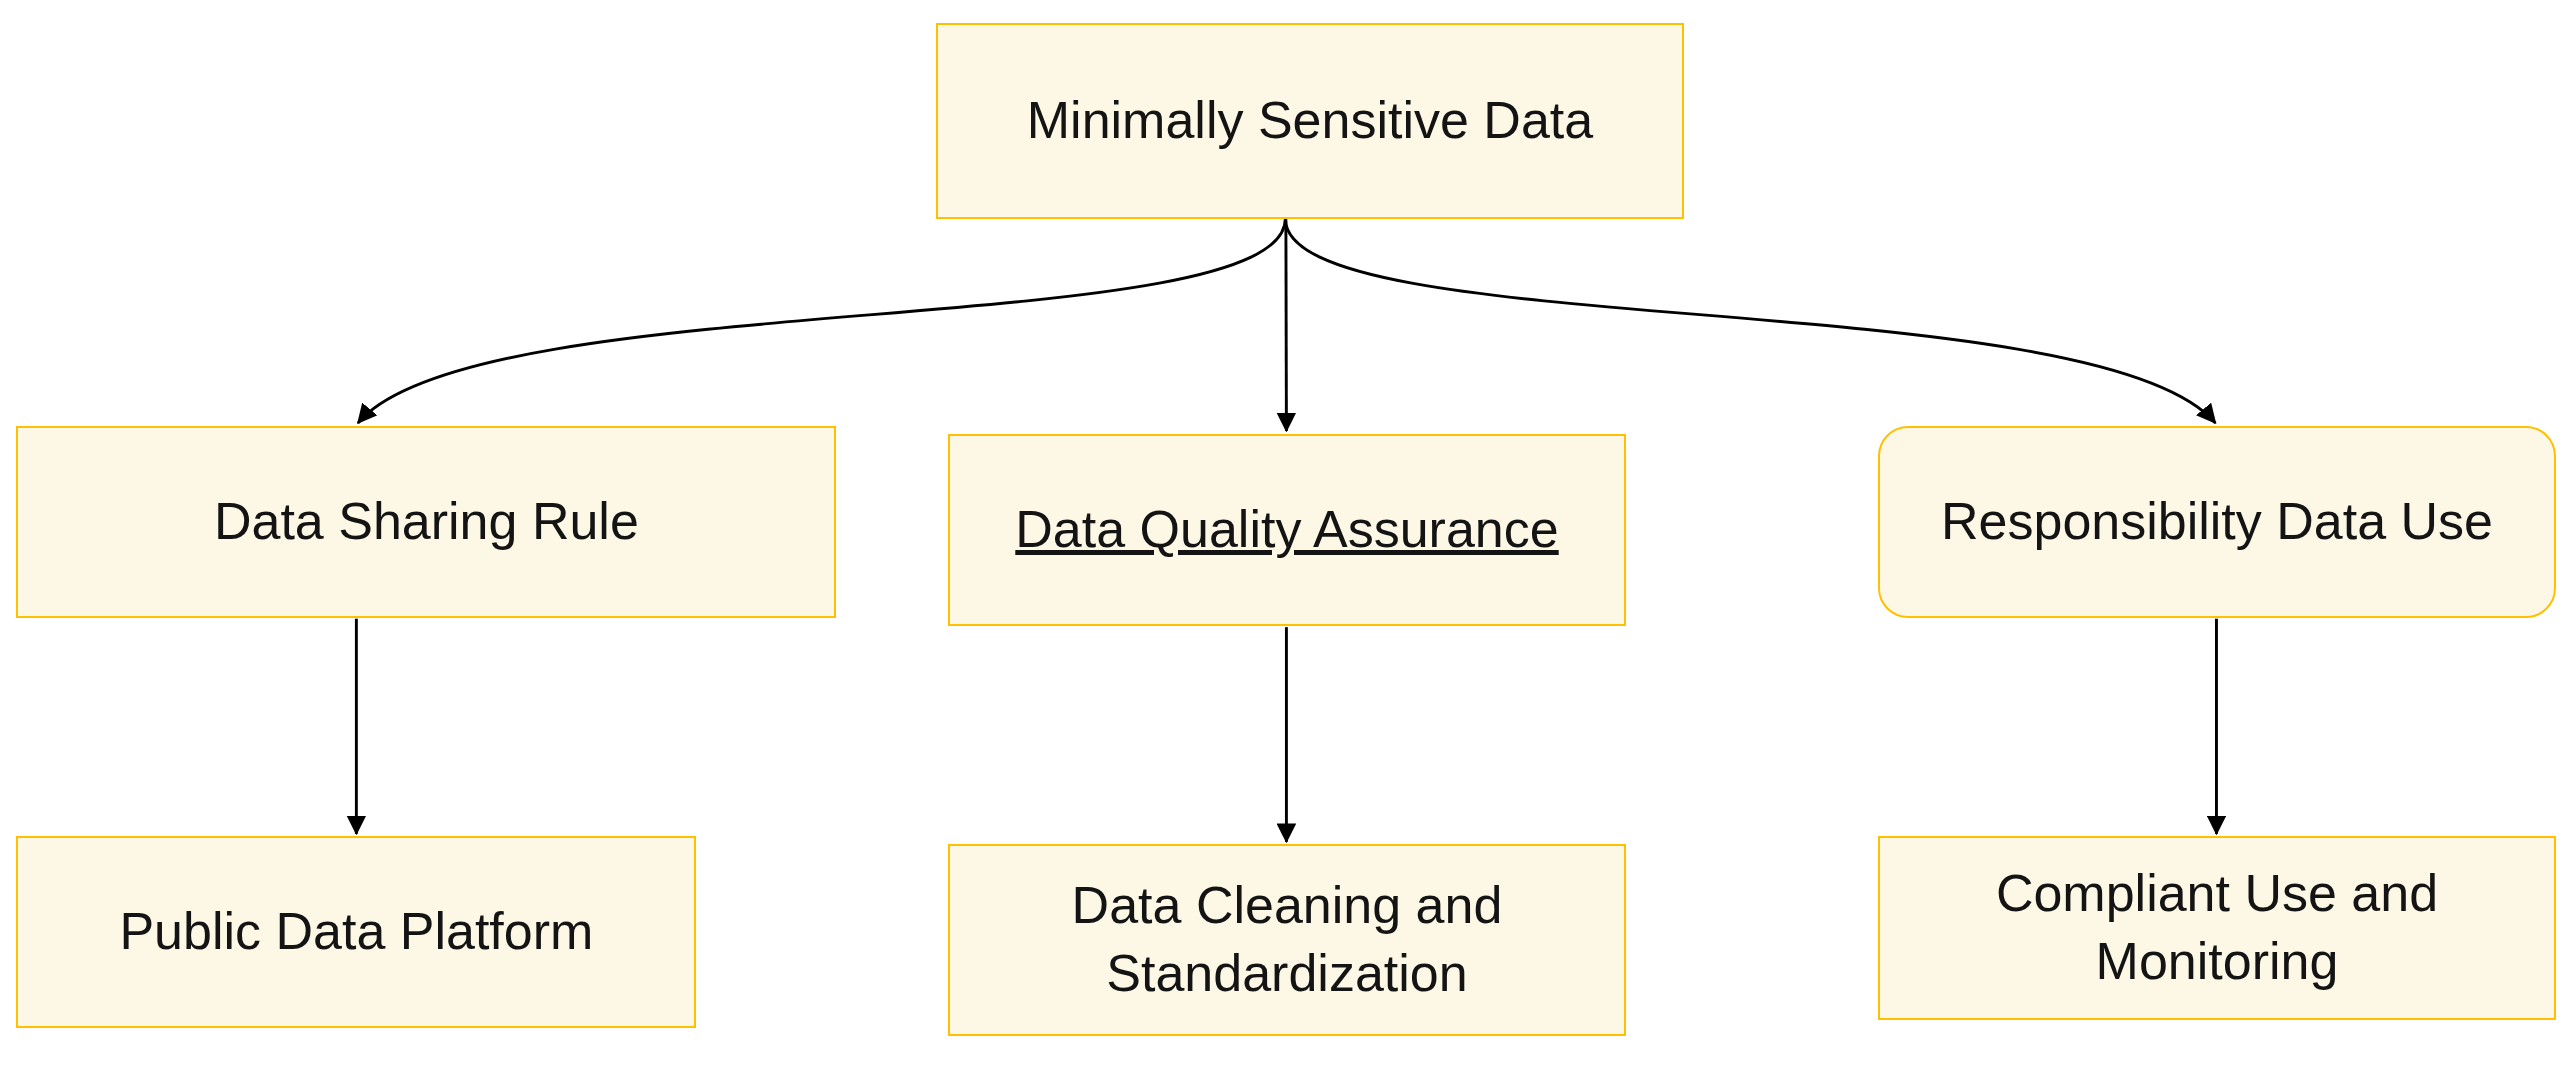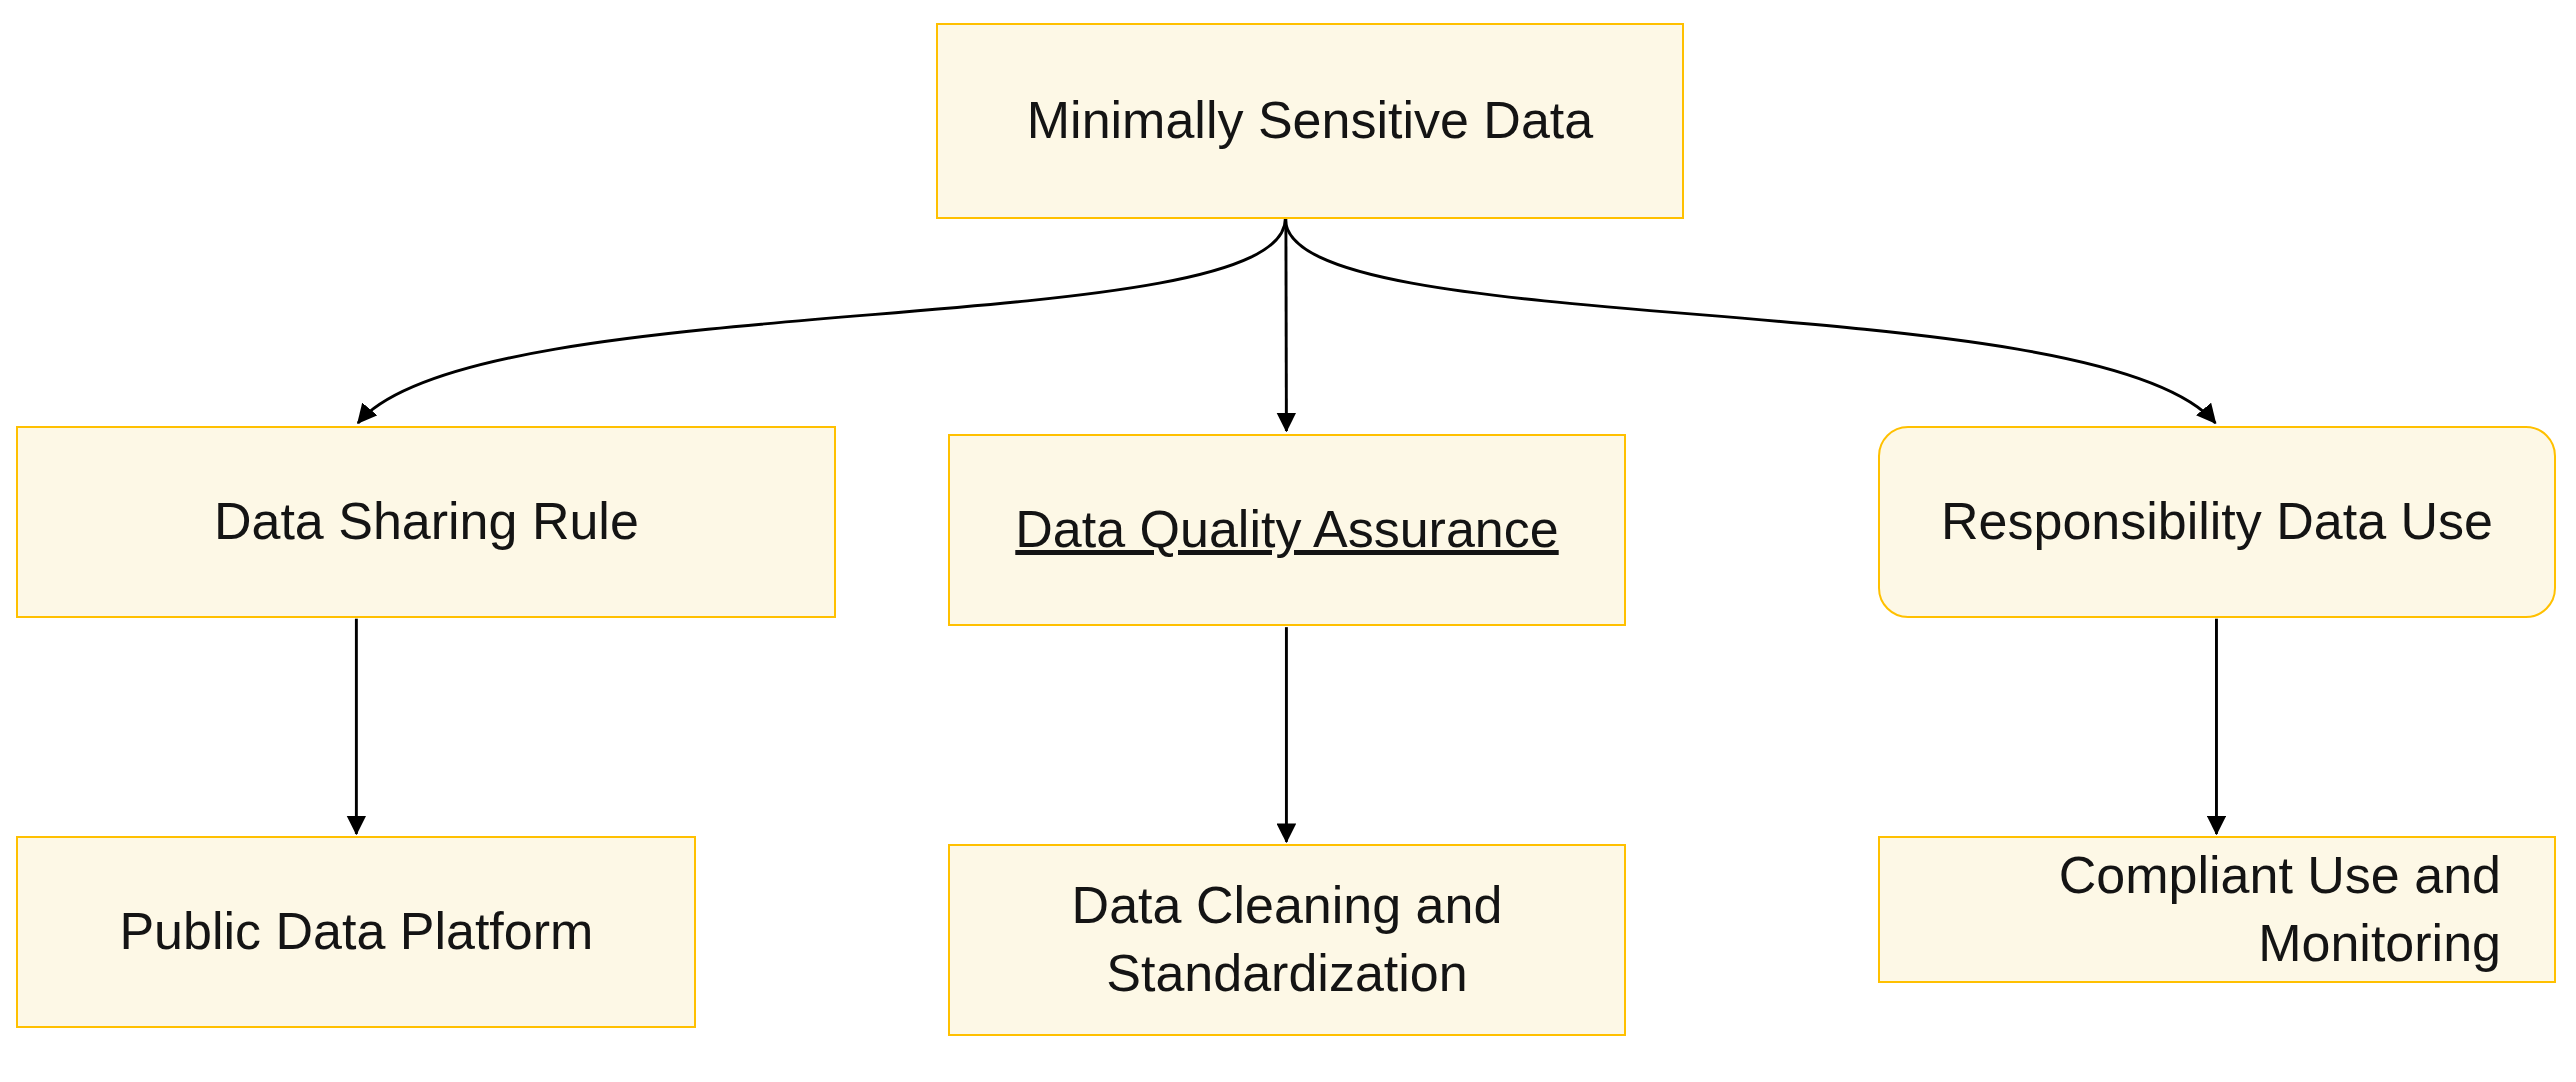--- a/index.html
+++ b/index.html
@@ -36,21 +36,21 @@
     font-size:52px;
     line-height:1.3;
     padding:0 53px;
   }
   .node-root          {left:912px;top:23px;  width:748px;height:196px;margin-left:24px;}
   .node-sharing       {left:16.4px;  top:426px; width:820px;height:192px;}
   .node-quality       {left:948px;top:434px; width:678px;height:192px;text-decoration:underline;}
   .node-responsibility{left:1878px;top:426px; width:678px;height:192px;border-radius:30px;}
   .node-platform      {left:16.4px;  top:836px;width:680px;height:192px;text-align:center;}
   .node-cleaning      {left:948px;top:844px;width:678px;height:192px;}
-  .node-monitoring    {left:1878px;top:836px;width:678px;height:147px;text-align:right;}
+  .node-monitoring    {left:1878px;top:836px;width:678px;height:184px;}
 </style>
 </head>
 <body>
 
 <div class="canvas">
 
   <svg class="edges" viewBox="0 0 4872 2048" xmlns="http://www.w3.org/2000/svg">
     <defs>
       <marker id="ah" viewBox="0 0 10 10" refX="9.3" refY="5" markerWidth="6.8" markerHeight="6.8" orient="auto">
         <path class="arrowhead-shape" d="M 0 0 L 10 5 L 0 10 z"></path>

